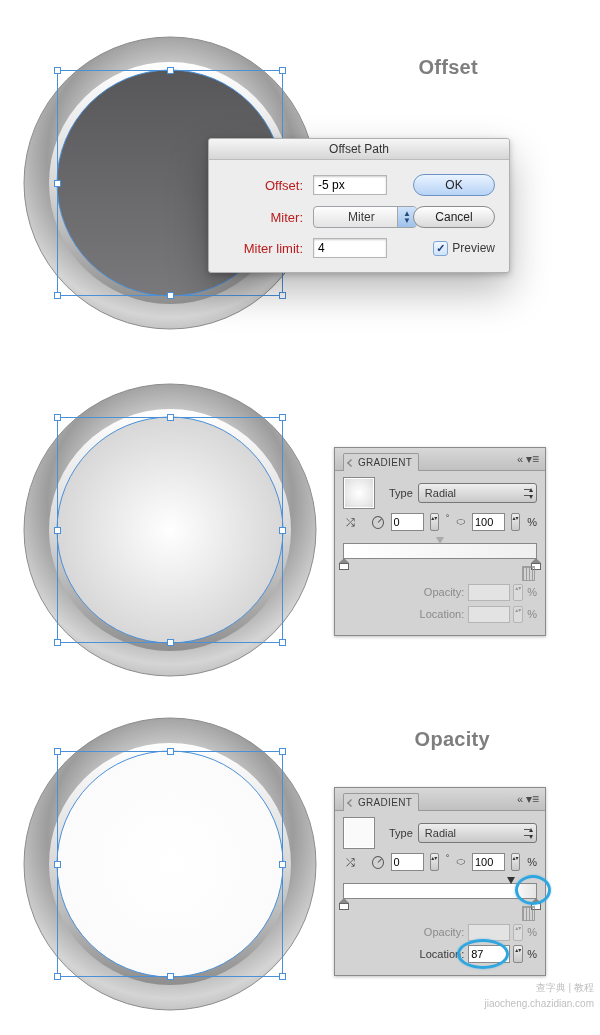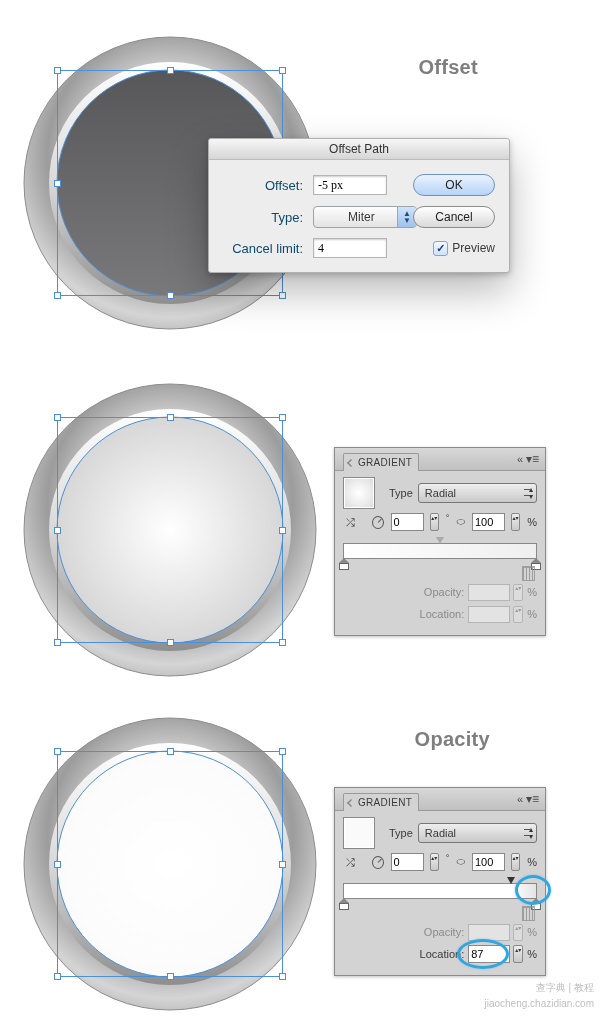--- a/index.html
+++ b/index.html
@@ -73,30 +73,29 @@
     border-radius:3px 3px 0 0;
   }
   .mac-dialog .body{
     padding:14px 14px 14px 14px;
     display:grid;
     grid-template-columns: 80px 90px 1fr;
     grid-column-gap:10px;
     grid-row-gap:10px;
     align-items:center;
   }
-  .mac-dialog label.rlabel { text-align:right; color:#0c4a6e; }
+  .mac-dialog label.rlabel { text-align:right; color:#b91c1c; }
   .mac-input{
     height:18px;
     border:1px solid #b5b5b5;
     background:#fff;
     padding:0 4px;
     width:64px;
     box-shadow: inset 0 1px 2px rgba(0,0,0,.2);
     font-size:12px;
-    font-family:Liberation Serif, serif;
   }
   .mac-select{
     display:flex;
     width:74px;
     height:20px;
     line-height:20px;
     border:1px solid #9fa2a6;
     border-radius:4px;
     background:linear-gradient(#fdfdfd,#e3e3e3);
     font-size:12px;
@@ -334,30 +333,30 @@
 
     <div class="mac-dialog" style="left:195px; top:138px;margin-left:13px;">
       <div class="titlebar">Offset Path</div>
       <div class="body">
         <label class="rlabel">Offset:</label>
         <input class="mac-input" value="-5 px" style="">
         <div style="display:flex;justify-content:flex-end;">
           <div class="mac-button default">OK</div>
         </div>
 
-        <label class="rlabel">Type:</label>
+        <label class="rlabel">Miter:</label>
         <div class="mac-select">
           <span class="val">Miter</span>
           <span class="arrows">▲<br>▼</span>
         </div>
         <div style="display:flex;">
           <div class="mac-button">Cancel</div>
         </div>
 
-        <label class="rlabel">Cancel limit:</label>
+        <label class="rlabel">Miter limit:</label>
         <input class="mac-input" value="4" style="">
         <div style="display:flex;justify-content:flex-end;">
           <div class="mac-check">
             <span class="box">✓</span>
             <span>Preview</span>
           </div>
         </div>
       </div>
     </div>
   </div>

